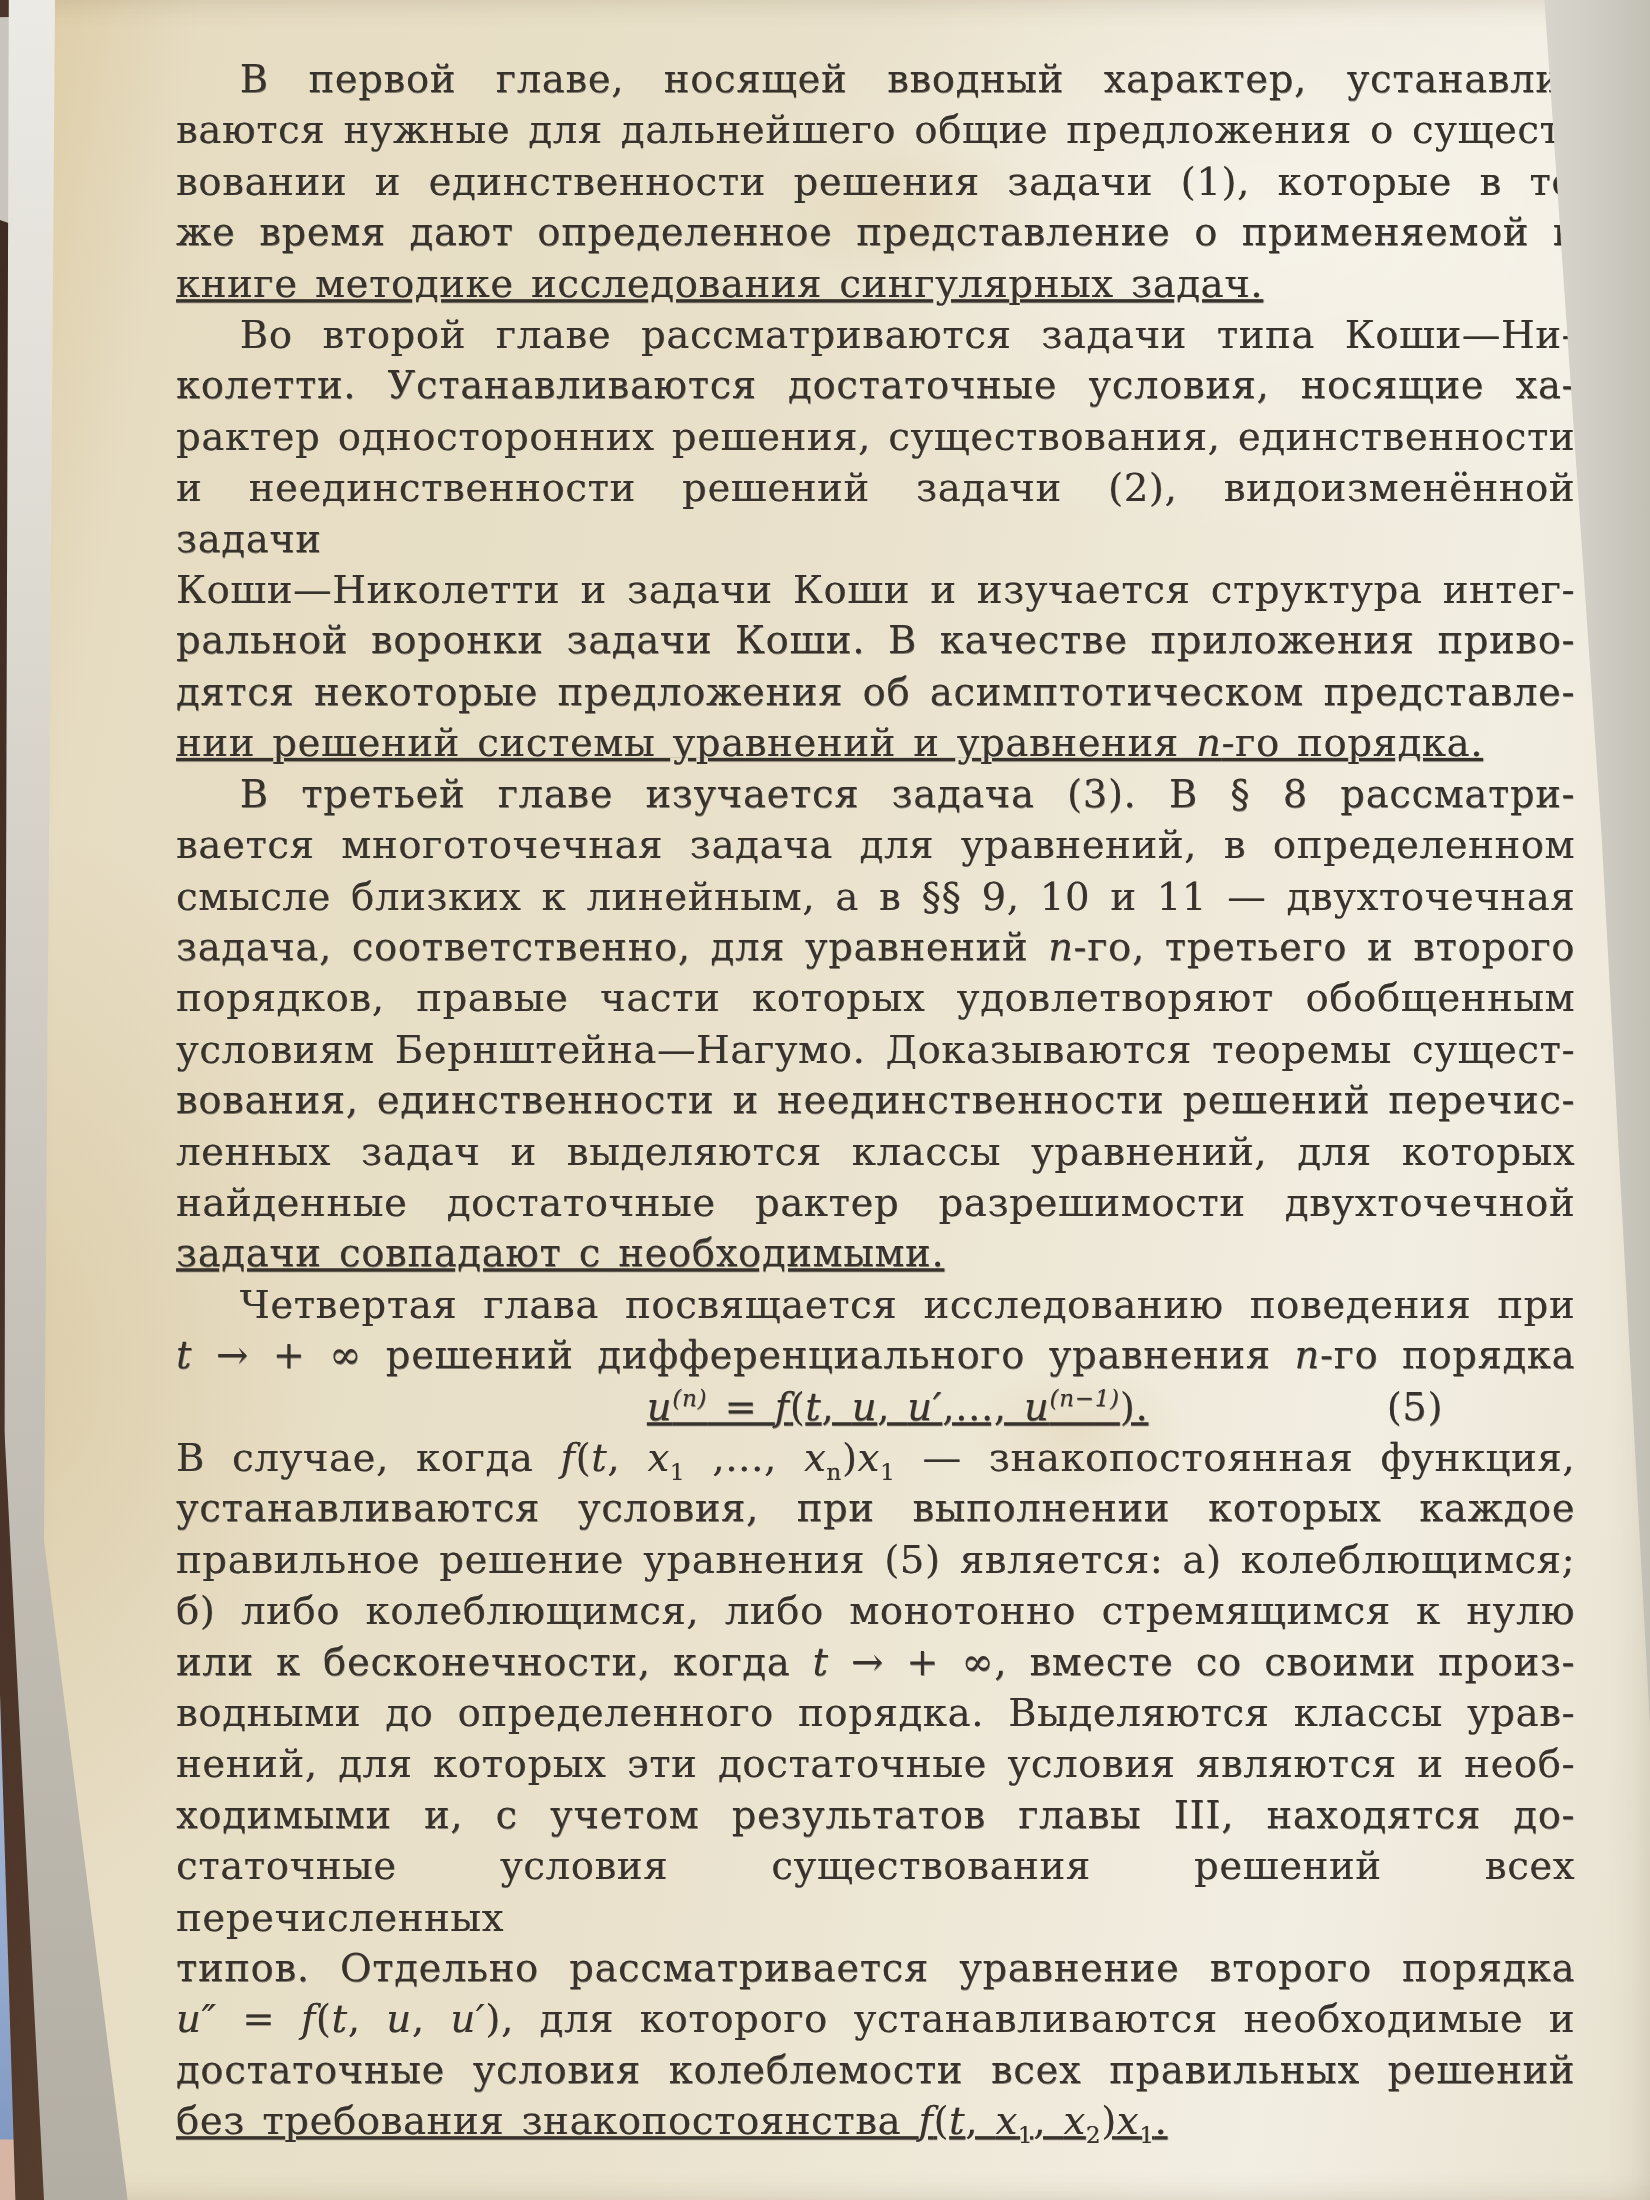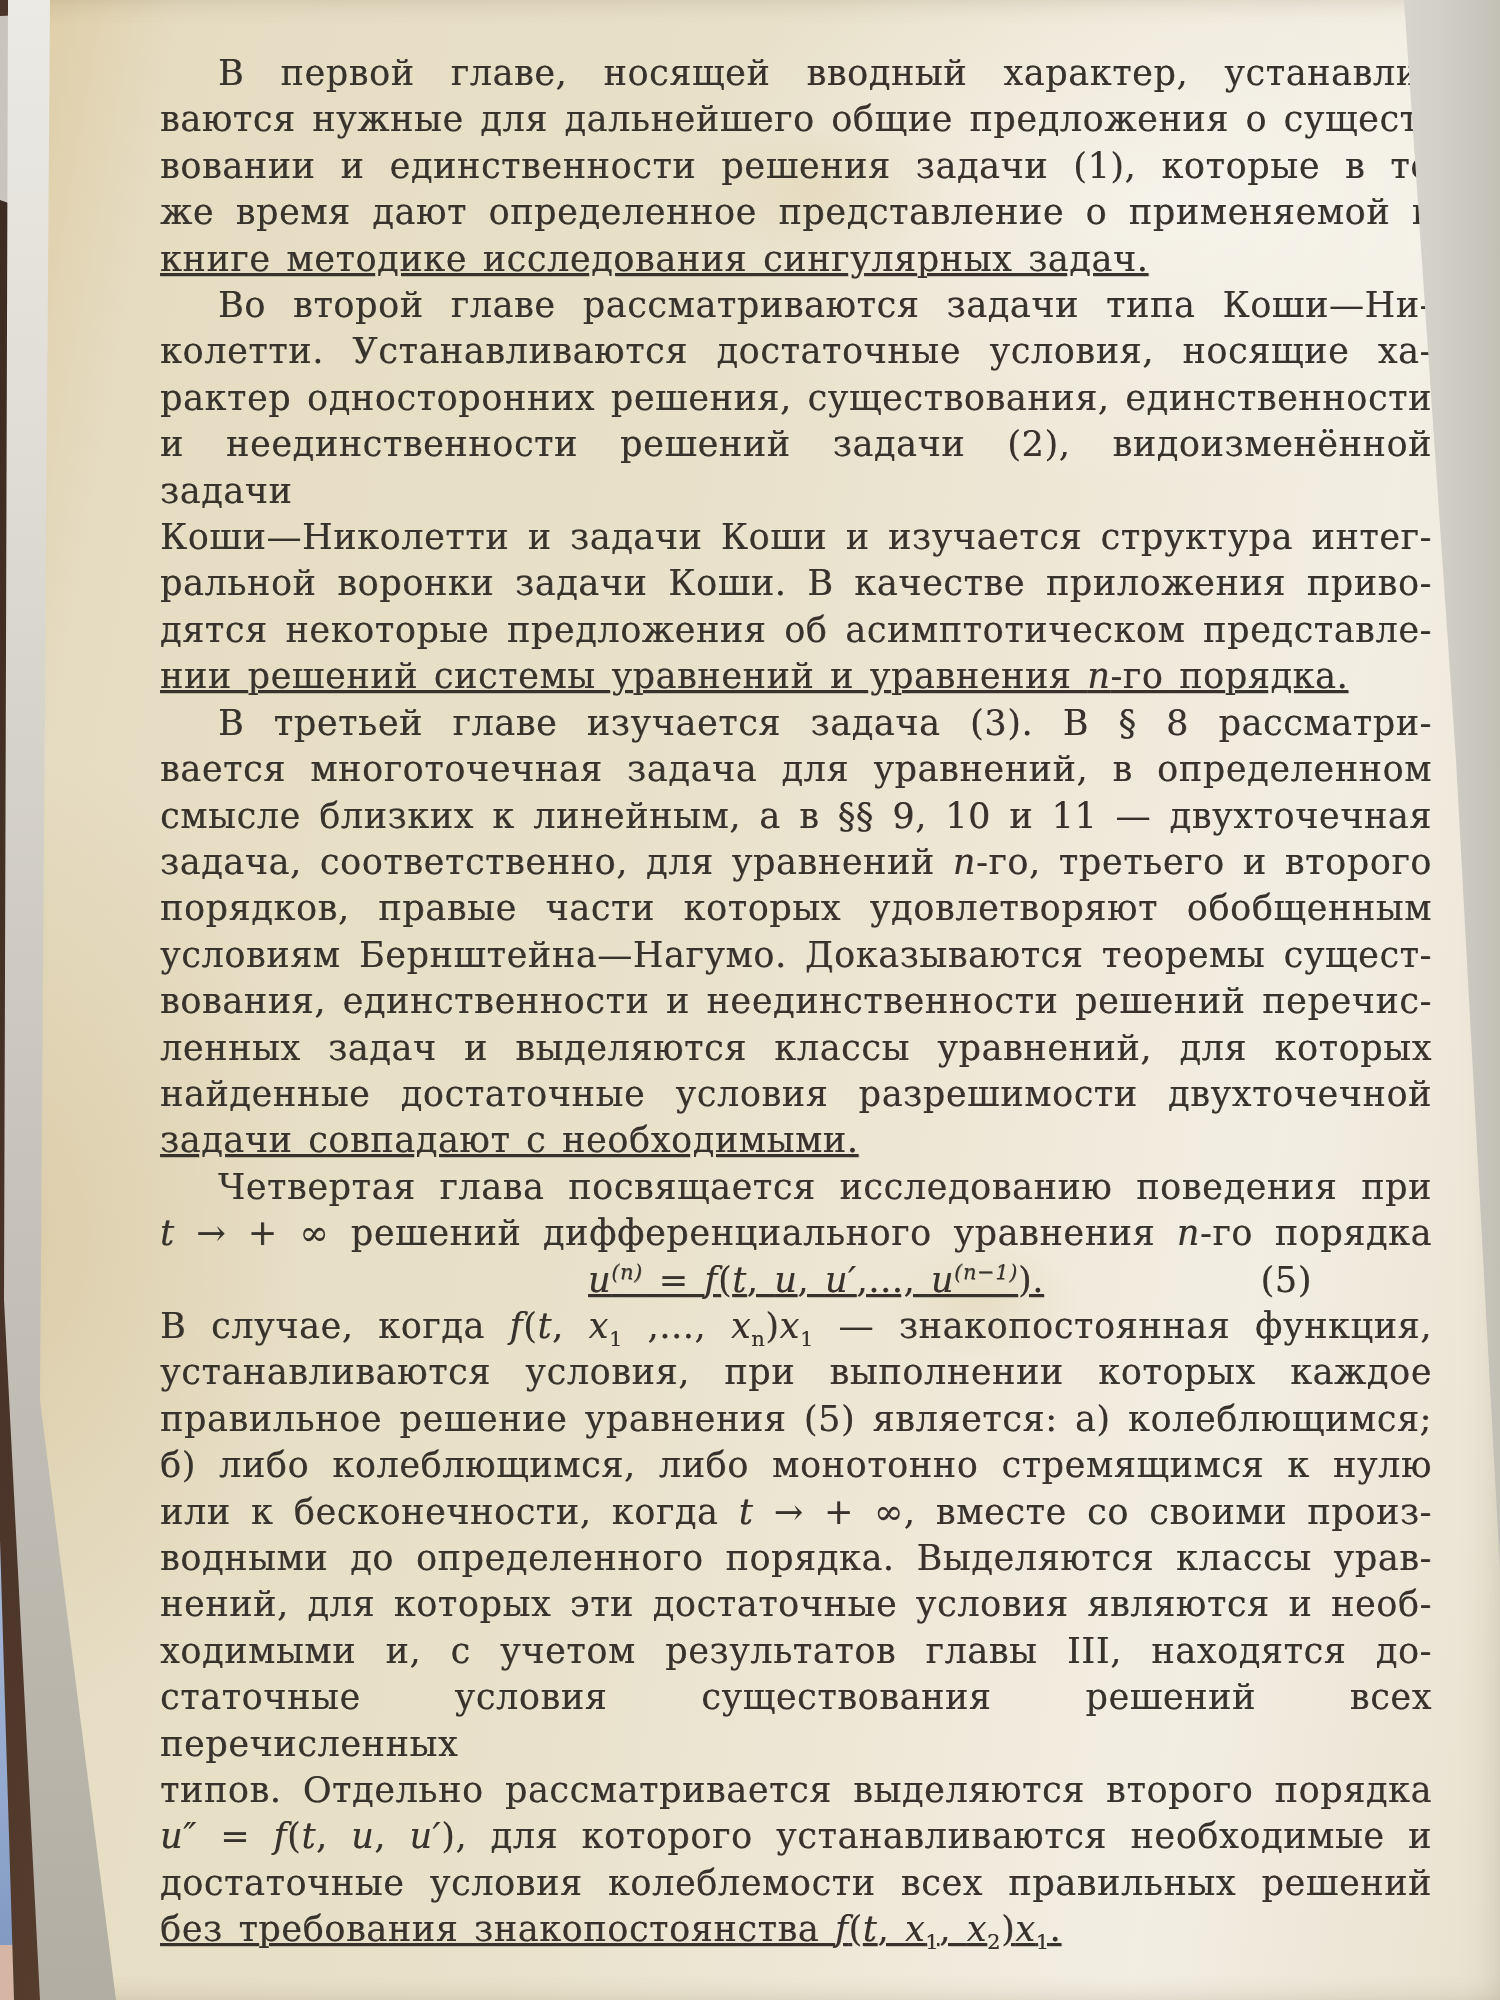--- a/index.html
+++ b/index.html
@@ -100,34 +100,34 @@
         <div class="line"><span>дятся некоторые предложения об асимптотическом представле-</span></div>
         <div class="line last"><span>нии решений системы уравнений и уравнения </span><span class="i">n</span><span>-го порядка.</span></div>
         <div class="line ind"><span>В третьей главе изучается задача (3). В § 8 рассматри-</span></div>
         <div class="line"><span>вается многоточечная задача для уравнений, в определенном</span></div>
         <div class="line"><span>смысле близких к линейным, а в §§ 9, 10 и 11 — двухточечная</span></div>
         <div class="line"><span>задача, соответственно, для уравнений </span><span class="i">n</span><span>-го, третьего и второго</span></div>
         <div class="line"><span>порядков, правые части которых удовлетворяют обобщенным</span></div>
         <div class="line"><span>условиям Бернштейна—Нагумо. Доказываются теоремы сущест-</span></div>
         <div class="line"><span>вования, единственности и неединственности решений перечис-</span></div>
         <div class="line"><span>ленных задач и выделяются классы уравнений, для которых</span></div>
-        <div class="line"><span>найденные достаточные условия разрешимости двухточечной</span></div>
+        <div class="line"><span>найденные достаточные рактер разрешимости двухточечной</span></div>
         <div class="line last"><span>задачи совпадают с необходимыми.</span></div>
         <div class="line ind"><span>Четвертая глава посвящается исследованию поведения при</span></div>
         <div class="line"><span class="i">t</span><span> → + ∞ решений дифференциального уравнения </span><span class="i">n</span><span>-го порядка</span></div>
         <div class="line eq"><span class="eq-body"><span class="i">u</span><span class="sup">(n)</span><span> = </span><span class="i">f</span><span>(</span><span class="i">t</span><span>, </span><span class="i">u</span><span>, </span><span class="i">u′</span><span>,..., </span><span class="i">u</span><span class="sup">(n−1)</span><span>).</span></span><span class="eq-num">(5)</span></div>
         <div class="line"><span>В случае, когда </span><span class="i">f</span><span>(</span><span class="i">t</span><span>, </span><span class="i">x</span><span class="sub">1</span><span> ,..., </span><span class="i">x</span><span class="sub">n</span><span>)</span><span class="i">x</span><span class="sub">1</span><span> — знакопостоянная функция,</span></div>
         <div class="line"><span>устанавливаются условия, при выполнении которых каждое</span></div>
         <div class="line"><span>правильное решение уравнения (5) является: а) колеблющимся;</span></div>
         <div class="line"><span>б) либо колеблющимся, либо монотонно стремящимся к нулю</span></div>
         <div class="line"><span>или к бесконечности, когда </span><span class="i">t</span><span> → + ∞, вместе со своими произ-</span></div>
         <div class="line"><span>водными до определенного порядка. Выделяются классы урав-</span></div>
         <div class="line"><span>нений, для которых эти достаточные условия являются и необ-</span></div>
         <div class="line"><span>ходимыми и, с учетом результатов главы III, находятся до-</span></div>
         <div class="line"><span>статочные условия существования решений всех перечисленных</span></div>
-        <div class="line"><span>типов. Отдельно рассматривается выделяются второго порядка</span></div>
+        <div class="line"><span>типов. Отдельно рассматривается уравнение второго порядка</span></div>
         <div class="line"><span class="i">u″</span><span> = </span><span class="i">f</span><span>(</span><span class="i">t</span><span>, </span><span class="i">u</span><span>, </span><span class="i">u′</span><span>), для которого устанавливаются необходимые и</span></div>
         <div class="line"><span>достаточные условия колеблемости всех правильных решений</span></div>
         <div class="line last"><span>без требования знакопостоянства </span><span class="i">f</span><span>(</span><span class="i">t</span><span>, </span><span class="i">x</span><span class="sub">1</span><span>, </span><span class="i">x</span><span class="sub">2</span><span>)</span><span class="i">x</span><span class="sub">1</span><span>.</span></div>
         <div class="line"></div>
       </div>
   </div>
 </div>
 
 </body></html>

